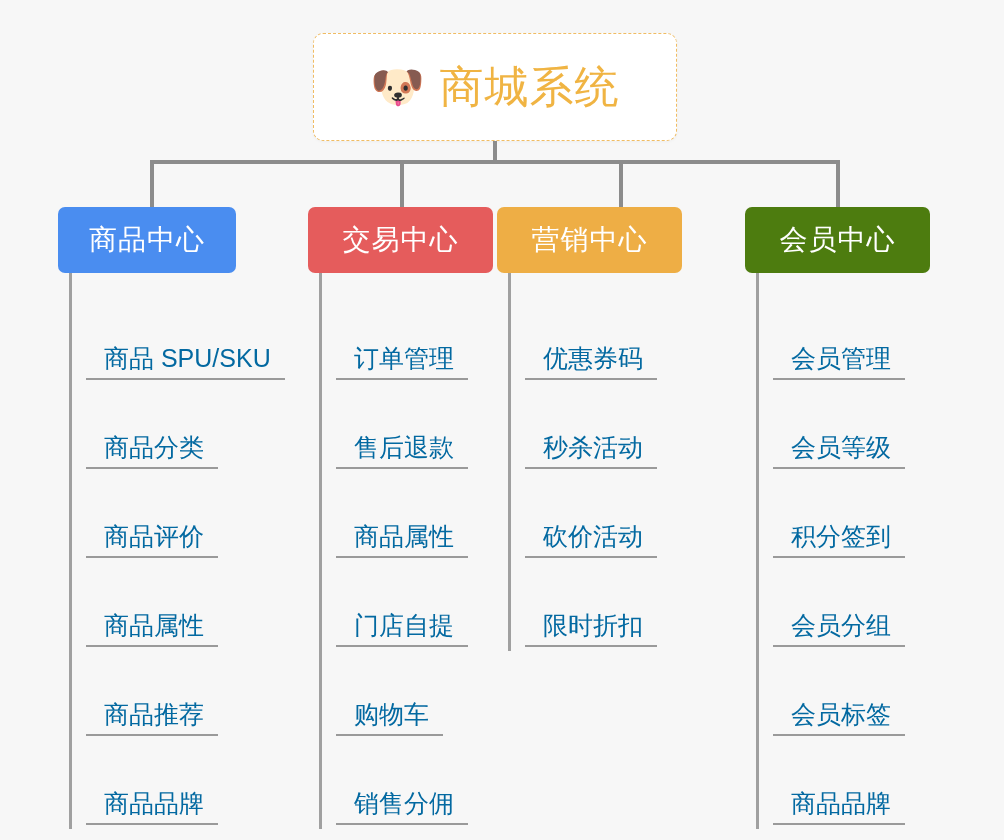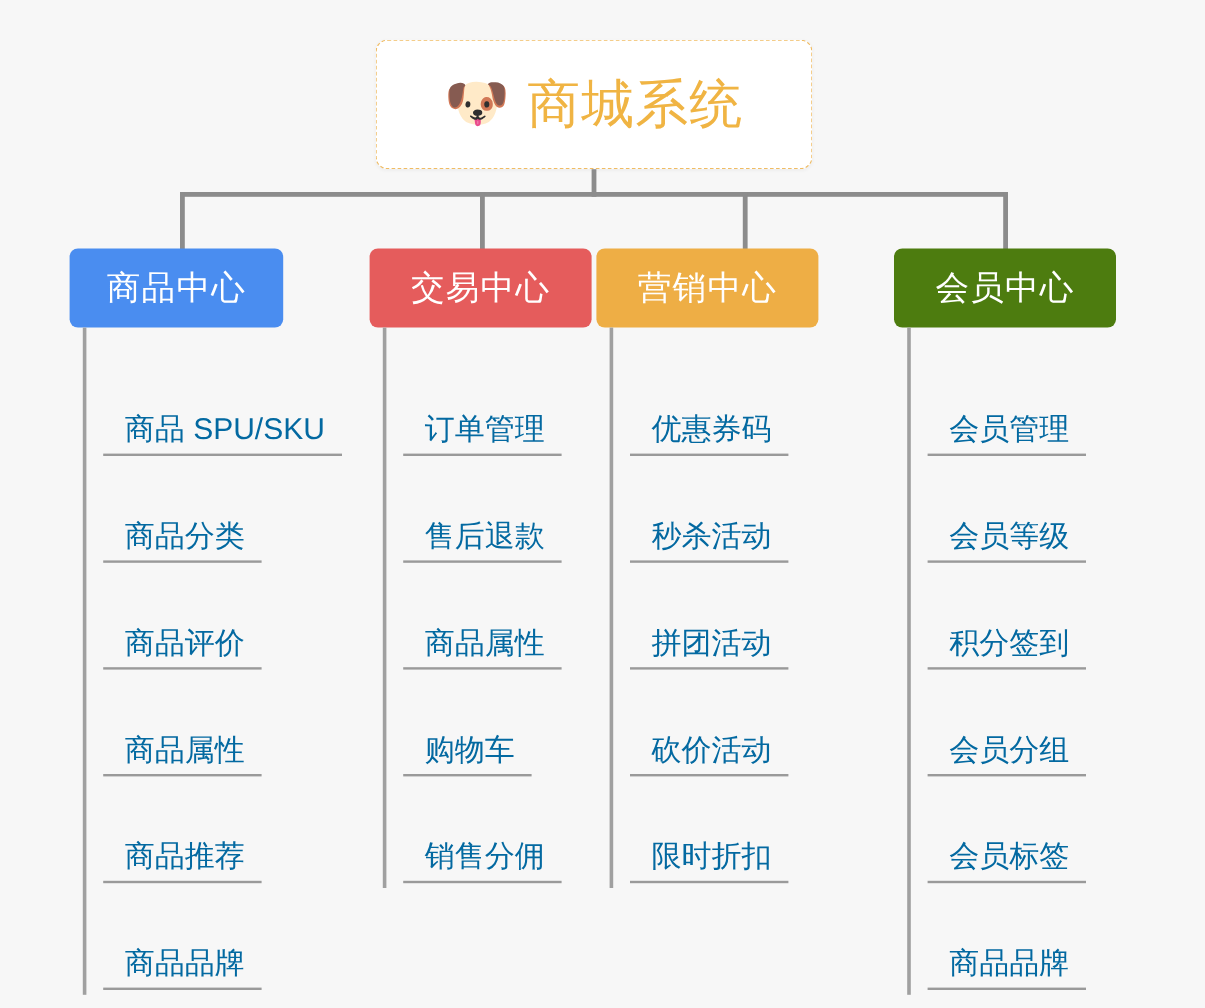--- a/index.html
+++ b/index.html
@@ -151,43 +151,43 @@
       <div class="leaf-item">
         <span class="leaf-label">订单管理</span>
       </div>
       <div class="leaf-item">
         <span class="leaf-label">售后退款</span>
       </div>
       <div class="leaf-item">
         <span class="leaf-label">商品属性</span>
       </div>
       <div class="leaf-item">
+        <span class="leaf-label">门店自提</span>
+      </div>
+      <div class="leaf-item">
         <span class="leaf-label">购物车</span>
       </div>
       <div class="leaf-item">
         <span class="leaf-label">销售分佣</span>
       </div>
     </div>
   </div>
 
   <div class="column" style="left:497px; width:185px;">
     <div class="cat-header" style="background:#eeae45; width:185px;">
       <span>营销中心</span>
     </div>
     <div class="leaf-list">
       <div class="leaf-item">
         <span class="leaf-label">优惠券码</span>
       </div>
       <div class="leaf-item">
         <span class="leaf-label">秒杀活动</span>
       </div>
       <div class="leaf-item">
-        <span class="leaf-label">拼团活动</span>
-      </div>
-      <div class="leaf-item">
         <span class="leaf-label">砍价活动</span>
       </div>
       <div class="leaf-item">
         <span class="leaf-label">限时折扣</span>
       </div>
     </div>
   </div>
 
   <div class="column" style="left:745px; width:185px;">
     <div class="cat-header" style="background:#4d7c0f; width:185px;">

